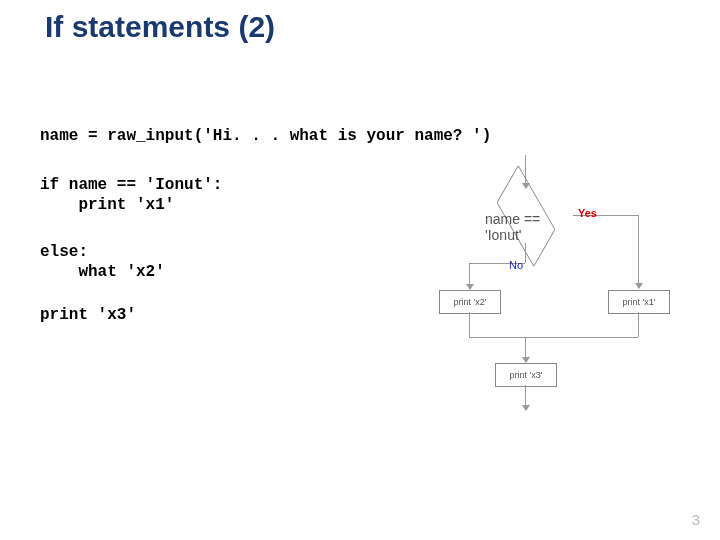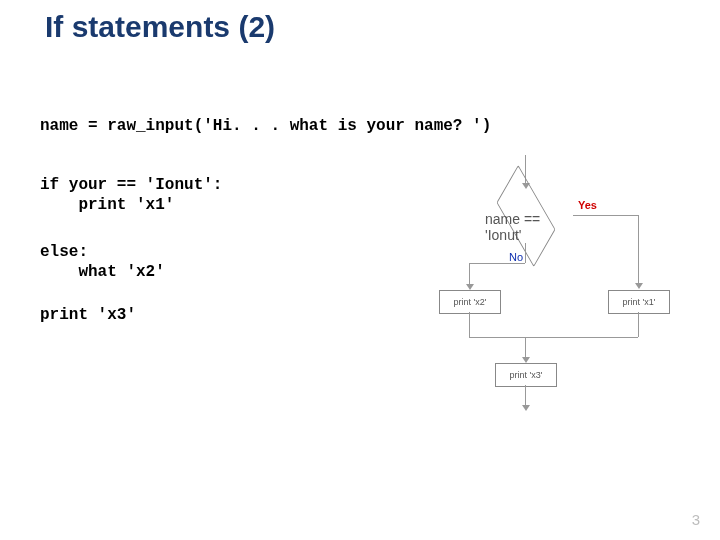--- a/index.html
+++ b/index.html
@@ -24,21 +24,21 @@
   .code-block {
     position: absolute;
     left: 40px;
     font-family: "Courier New", monospace;
     font-size: 16px;
     font-weight: bold;
     color: #000;
     white-space: pre;
     line-height: 1.25;
   }
-  .code1 { top: 116px; }
+  .code1 { top: 126px; }
   .code2 { top: 175px; }
   .code3 { top: 242px; }
   .code4 { top: 305px; }
   .page-num {
     position: absolute;
     bottom: 12px;
     right: 20px;
     font-size: 15px;
     color: #bdbdbd;
   }
@@ -74,20 +74,21 @@
     position: absolute;
     font-size: 14px;
     color: #555;
     text-align: left;
     width: 80px;
   }
   .flow-label {
     position: absolute;
     font-size: 11px;
     font-family: Arial, sans-serif;
+    margin-top: 8px;
   }
   .yes { color: #d00000; font-weight: bold; }
   .no  { color: #1030b0; font-weight: normal; }
   
   .vline, .hline {
     position: absolute;
     background: #999;
   }
   .vline { width: 1px; }
   .hline { height: 1px; }
@@ -98,21 +99,21 @@
     border-right: 4px solid transparent;
     border-top: 6px solid #999;
   }
 </style>
 </head>
 <body>
 
 <div class="slide-title">If statements (2)</div>
 
 <div class="code-block code1">name = raw_input('Hi. . . what is your name? ')</div>
-<div class="code-block code2">if your == 'Ionut':
+<div class="code-block code2">if name == 'Ionut':
     print 'x1'</div>
 <div class="code-block code3">else:
     what 'x2'</div>
 <div class="code-block code4">print 'x3'</div>
 
 <div class="flow">
 
   <div class="vline" style="left:100px; top:0; height:30px;"></div>
   <div class="arrow-down" style="left:96.5px; top:28px;"></div>
 

